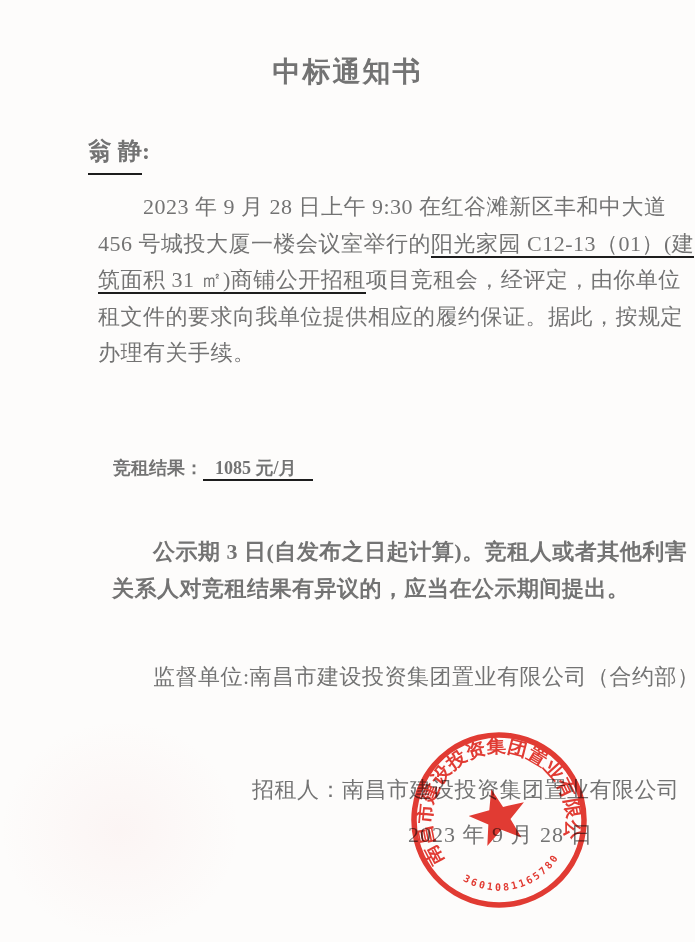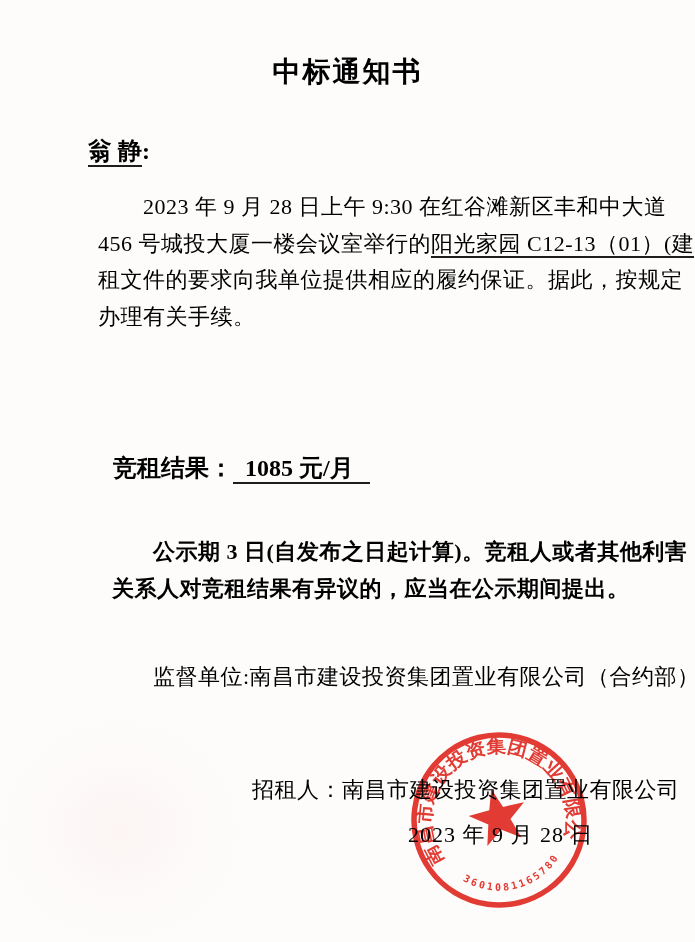--- a/index.html
+++ b/index.html
@@ -1,56 +1,56 @@
 <!DOCTYPE html>
 <html><head>
 <meta charset="utf-8">
 <style>
   html,body{margin:0;padding:0;background:#e9e9e9;}
   .page{
     position:relative;
     width:695px;height:942px;
     margin:0 auto;
     background:#fdfcfb;
-    color:#000000;
+    color:#737373;
     font-family:"Liberation Serif","DejaVu Serif",serif;
     overflow:hidden;
   }
   .smudge{
     position:absolute;left:0px;top:720px;width:240px;height:220px;
     background:radial-gradient(closest-side,rgba(232,150,150,.07),rgba(232,150,150,0));
     pointer-events:none;
   }
   .doc-title{
     position:absolute;top:54px;left:0;width:695px;
     text-align:center;
     font-size:28px;font-weight:bold;letter-spacing:2px;
     line-height:36px;
   }
   .salutation{
     position:absolute;top:134px;left:88px;
     font-size:24px;font-weight:bold;line-height:34px;
     white-space:nowrap;
   }
-  .salutation .uline{border-bottom:2px solid #1d1d1d;padding-bottom:1px;}
+  .salutation .uline{border-bottom:2px solid #1d1d1d;padding-bottom:9px;}
   .para1{position:absolute;top:189px;left:98px;width:520px;}
   .para2{position:absolute;top:534px;left:112px;width:520px;font-weight:bold;}
   .bl{
     font-size:22px;line-height:36.6px;white-space:nowrap;
     letter-spacing:.5px;
   }
   .indent1{padding-left:45px;}
   .indent2{padding-left:41px;}
   .em{
     font-weight:normal;
     border-bottom:2px solid #1d1d1d;
   }
   .result-line{
     position:absolute;top:452px;left:113px;
-    font-size:24px;font-weight:bold;line-height:32px;white-space:nowrap;
+    font-size:18px;font-weight:bold;line-height:32px;white-space:nowrap;
   }
   .result-line .value{
     border-bottom:2px solid #1d1d1d;
     padding:0 16px 1px 12px;
   }
   .contact{position:absolute;top:609px;left:112px;width:540px;}
   .contact .bl{line-height:40.5px;margin-top:48px;}
   .issuer-line{
     position:absolute;top:775px;left:252px;
     font-size:22px;line-height:30px;white-space:nowrap;letter-spacing:.5px;
@@ -74,20 +74,21 @@
 
   <div class="smudge"></div>
 
   <div class="doc-title">中标通知书</div>
 
   <div class="salutation"><span class="uline">翁 静</span><span>:</span></div>
 
   <div class="para1">
     <div class="bl indent1">2023 年 9 月 28 日上午 9:30 在红谷滩新区丰和中大道</div>
     <div class="bl"><span>456 号城投大厦一楼会议室举行的</span><span class="em">阳光家园 C12-13（01）(建</span></div>
+    <div class="bl"><span class="em">筑面积 31 ㎡)商铺公开招租</span><span>项目竞租会，经评定，由你单位</span></div>
     <div class="bl">租文件的要求向我单位提供相应的履约保证。据此，按规定</div>
     <div class="bl">办理有关手续。</div>
   </div>
 
   <div class="result-line"><span>竞租结果：</span><span class="value">1085 元/月</span></div>
 
   <div class="para2">
     <div class="bl indent2">公示期 3 日(自发布之日起计算)。竞租人或者其他利害</div>
     <div class="bl">关系人对竞租结果有异议的，应当在公示期间提出。</div>
   </div>

